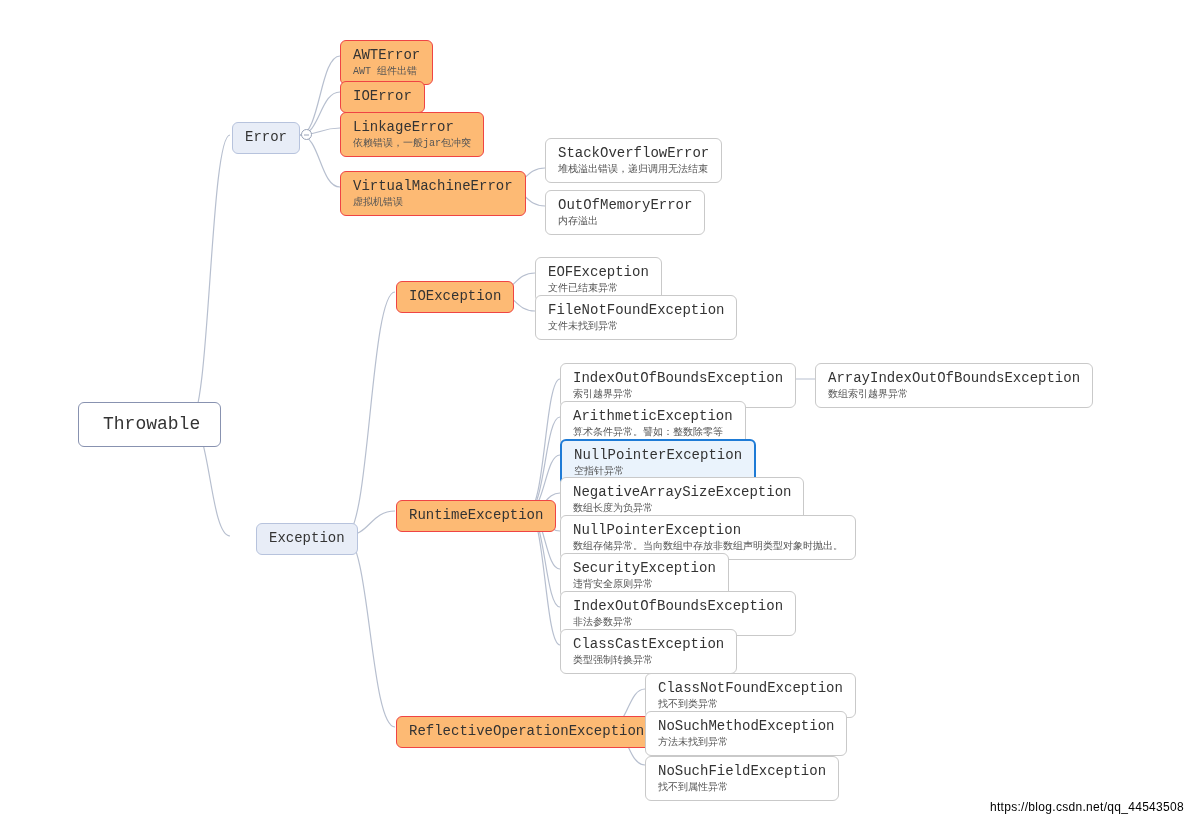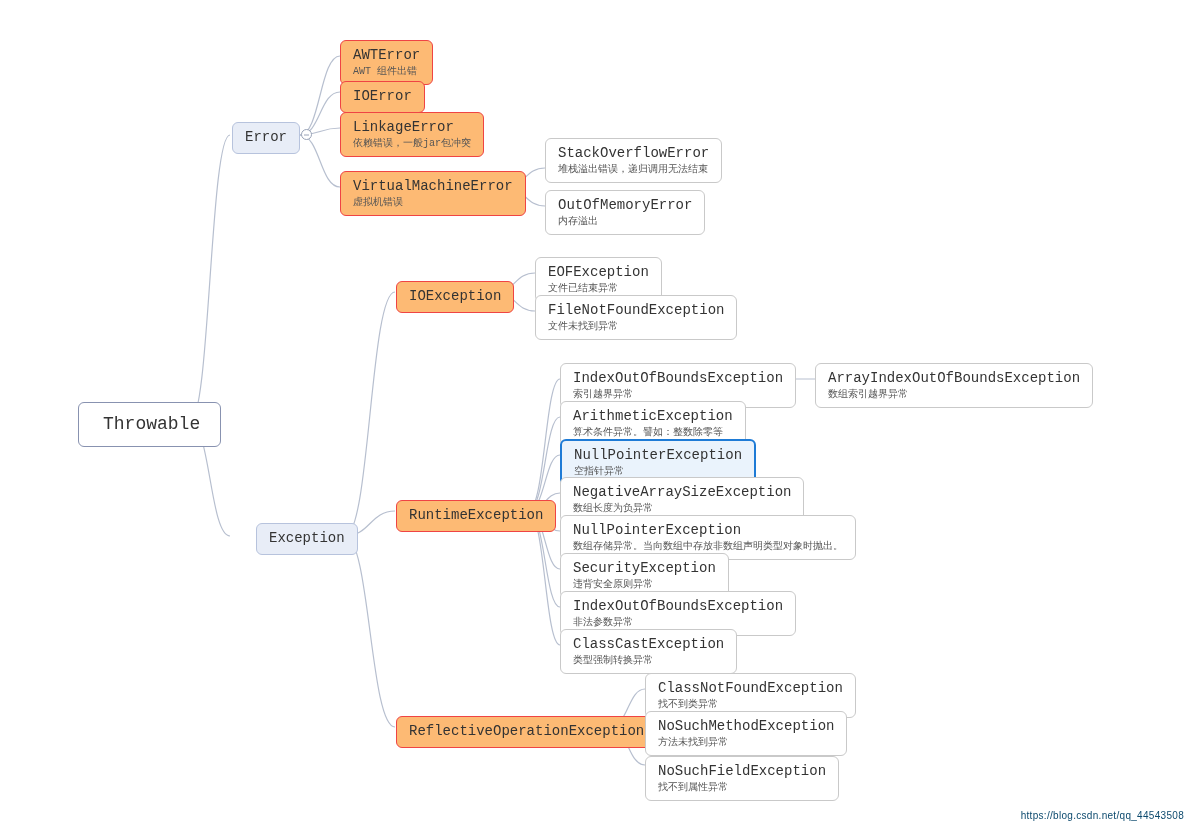--- a/index.html
+++ b/index.html
@@ -72,23 +72,23 @@
   .toggle::before {
     content: '';
     position: absolute;
     left: 2px; right: 2px; top: 50%;
     border-top: 1px solid #9aa4b8;
     transform: translateY(-0.5px);
   }
   .watermark {
     position: absolute;
     right: 10px;
-    bottom: 6px;
-    font-size: 10px;
-    color: #0c4a6e;
+    bottom: 13px;
+    font-size: 12px;
+    color: #000000;
     font-family: Arial, sans-serif;
     letter-spacing: 0.3px;
   }
 </style>
 </head>
 <body>
 
 <svg class="links">
 
   <path d="M190 422 C 210 422, 210 135, 230 135"></path>

